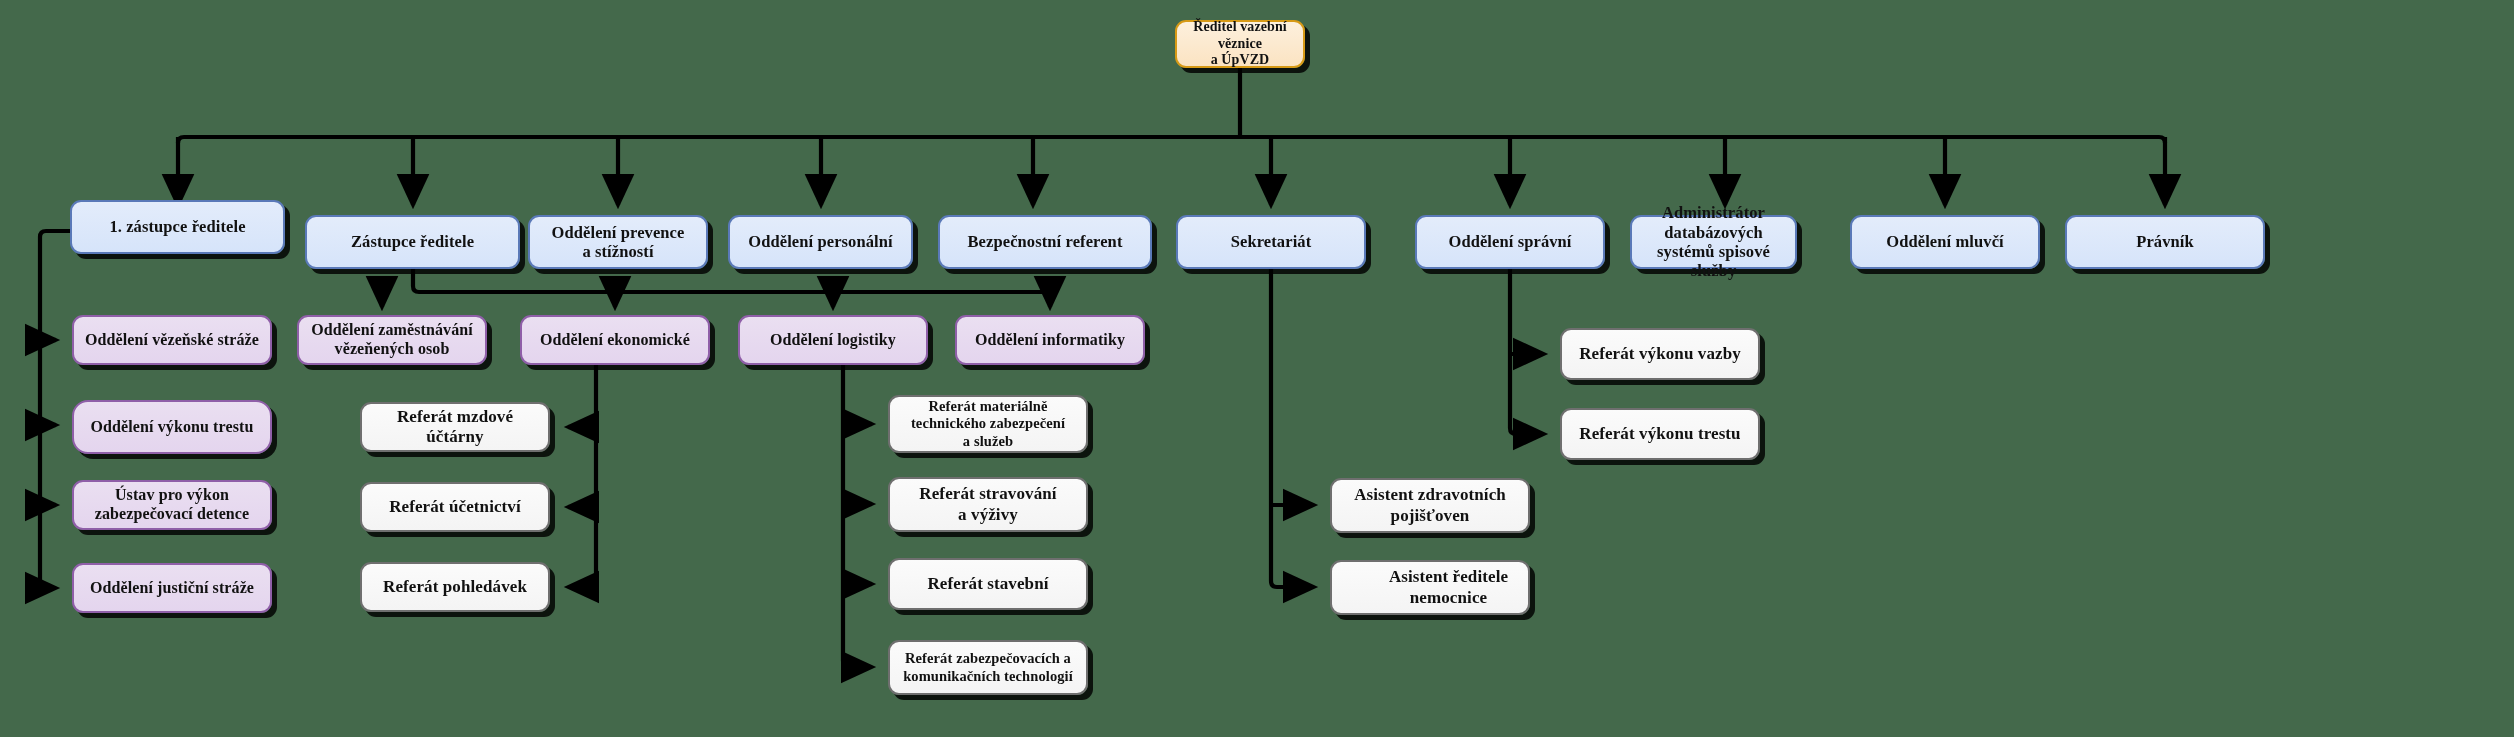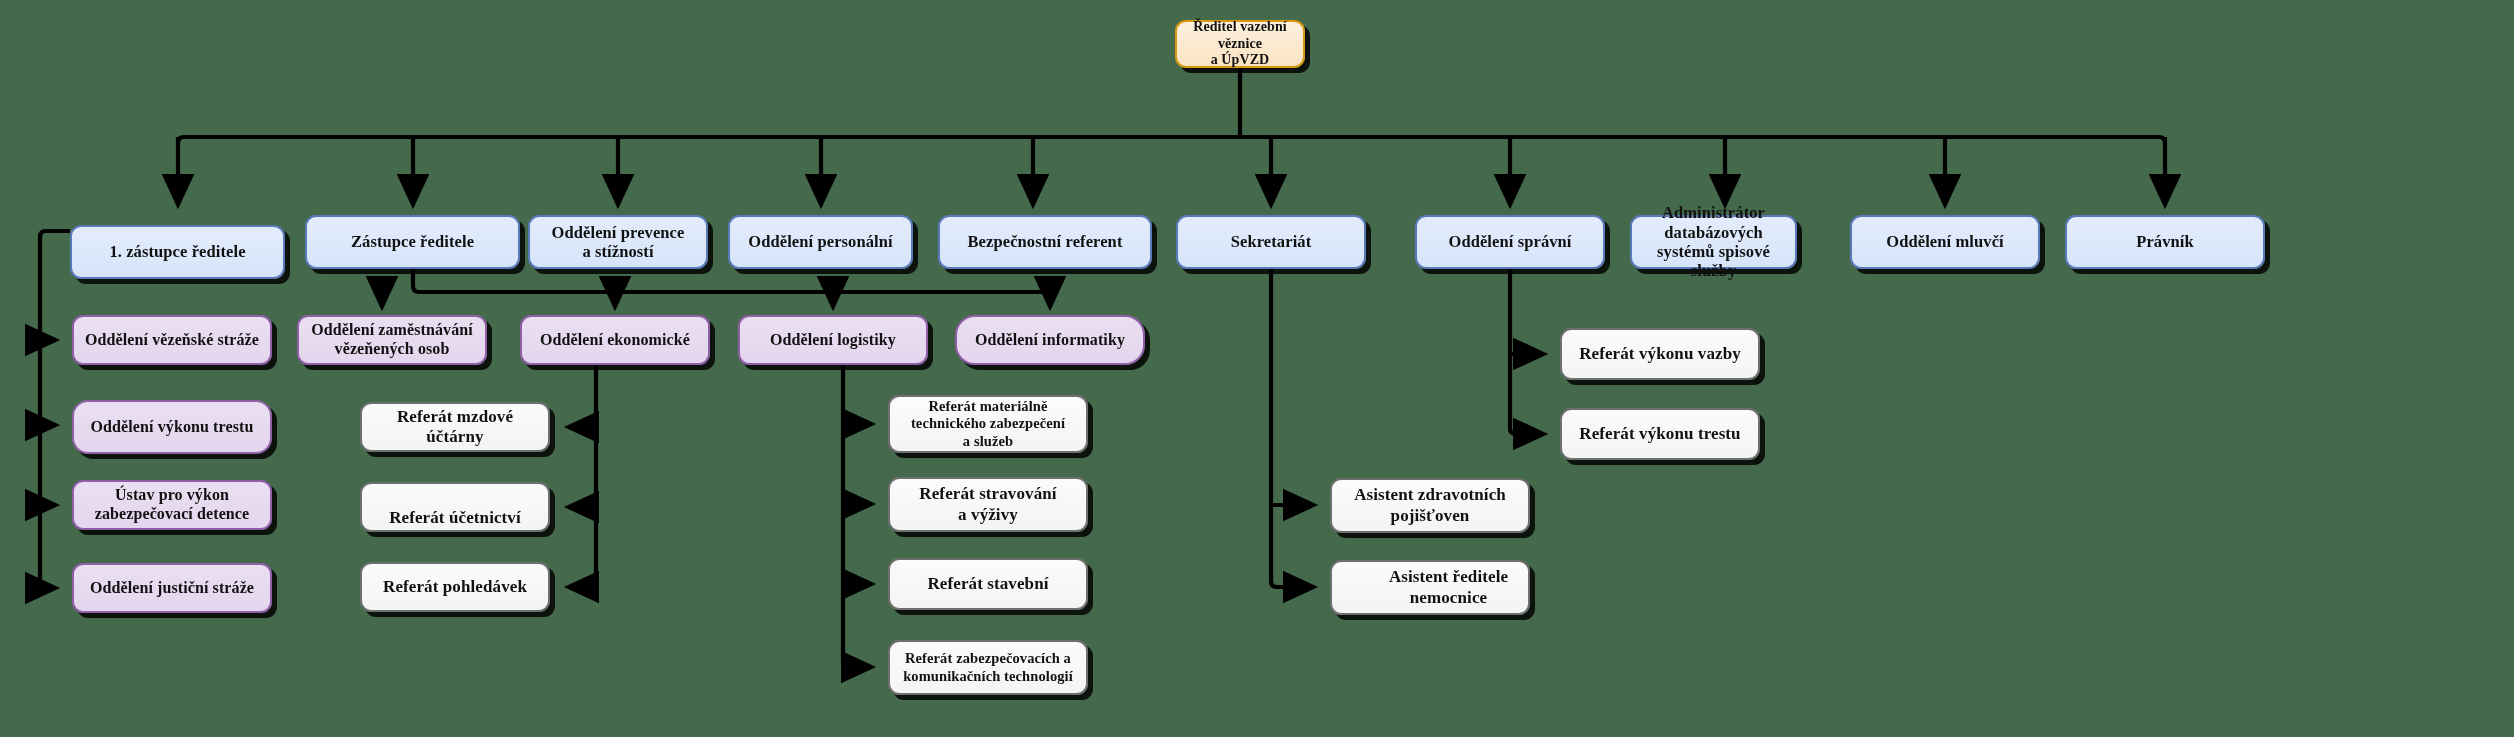--- a/index.html
+++ b/index.html
@@ -114,21 +114,21 @@
     </g>
   </svg>
 
   <div id="nodes">
       <div class="node n-root" style="left: 1175px; top: 20px; width: 130px; height: 48px;">
         <span>
           <span style="font-style:normal;display:block">Ředitel vazební věznice</span>
           <span style="font-style:normal;display:block">a ÚpVZD</span>
         </span>
       </div>
-      <div class="node n-blue" style="left: 70px; top: 225px; width: 215px; height: 54px;">
+      <div class="node n-blue" style="left: 70px; top: 200px; width: 215px; height: 54px;">
         <span>
           <span style="font-style:normal;display:block">1. zástupce ředitele</span>
         </span>
       </div>
       <div class="node n-blue" style="left: 305px; top: 215px; width: 215px; height: 54px;">
         <span>
           <span style="font-style:normal;display:block">Zástupce ředitele</span>
         </span>
       </div>
       <div class="node n-blue" style="left: 528px; top: 215px; width: 180px; height: 54px;">
@@ -187,21 +187,21 @@
       <div class="node n-purple" style="left: 520px; top: 315px; width: 190px; height: 50px;">
         <span>
           <span style="font-style:normal;display:block">Oddělení ekonomické</span>
         </span>
       </div>
       <div class="node n-purple" style="left: 738px; top: 315px; width: 190px; height: 50px;">
         <span>
           <span style="font-style:normal;display:block">Oddělení logistiky</span>
         </span>
       </div>
-      <div class="node n-purple" style="left: 955px; top: 315px; width: 190px; height: 50px; border-radius: 20px;">
+      <div class="node n-purple" style="left: 955px; top: 315px; width: 190px; height: 50px;">
         <span>
           <span style="font-style:normal;display:block">Oddělení informatiky</span>
         </span>
       </div>
       <div class="node n-purple" style="left: 72px; top: 400px; width: 200px; height: 54px; border-radius: 16px;">
         <span>
           <span style="font-style:normal;display:block">Oddělení výkonu trestu</span>
         </span>
       </div>
       <div class="node n-purple" style="left: 72px; top: 480px; width: 200px; height: 50px;">
@@ -213,21 +213,21 @@
       <div class="node n-purple" style="left: 72px; top: 563px; width: 200px; height: 50px;">
         <span>
           <span style="font-style:normal;display:block">Oddělení justiční stráže</span>
         </span>
       </div>
       <div class="node n-white" style="left: 360px; top: 402px; width: 190px; height: 50px;">
         <span>
           <span style="font-style:normal;display:block">Referát mzdové účtárny</span>
         </span>
       </div>
-      <div class="node n-white" style="left: 360px; top: 482px; width: 190px; height: 50px; align-items: flex-end;">
+      <div class="node n-white" style="left: 360px; top: 482px; width: 190px; height: 50px;">
         <span>
           <span style="font-style:normal;display:block">Referát účetnictví</span>
         </span>
       </div>
       <div class="node n-white" style="left: 360px; top: 562px; width: 190px; height: 50px;">
         <span>
           <span style="font-style:normal;display:block">Referát pohledávek</span>
         </span>
       </div>
       <div class="node n-white small" style="left: 888px; top: 395px; width: 200px; height: 58px;">

